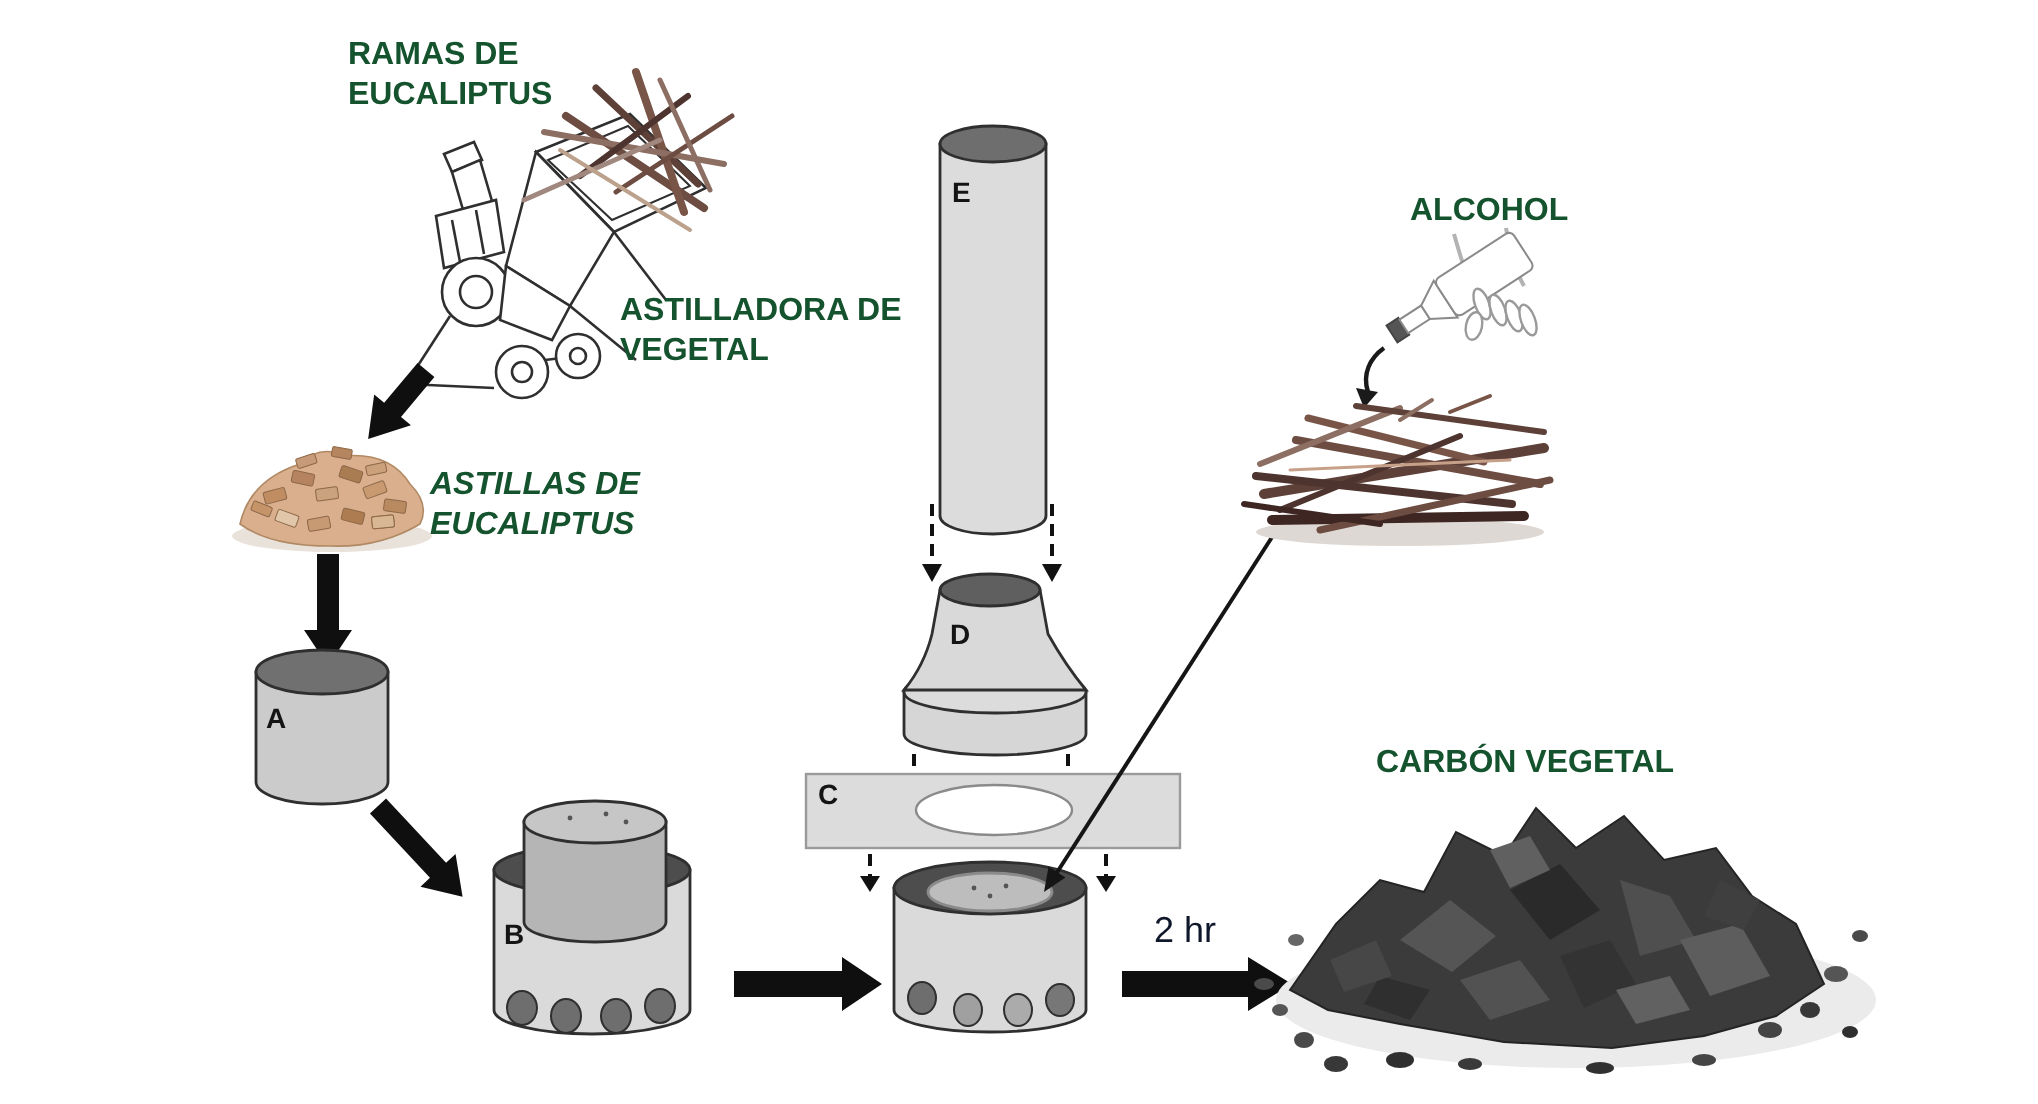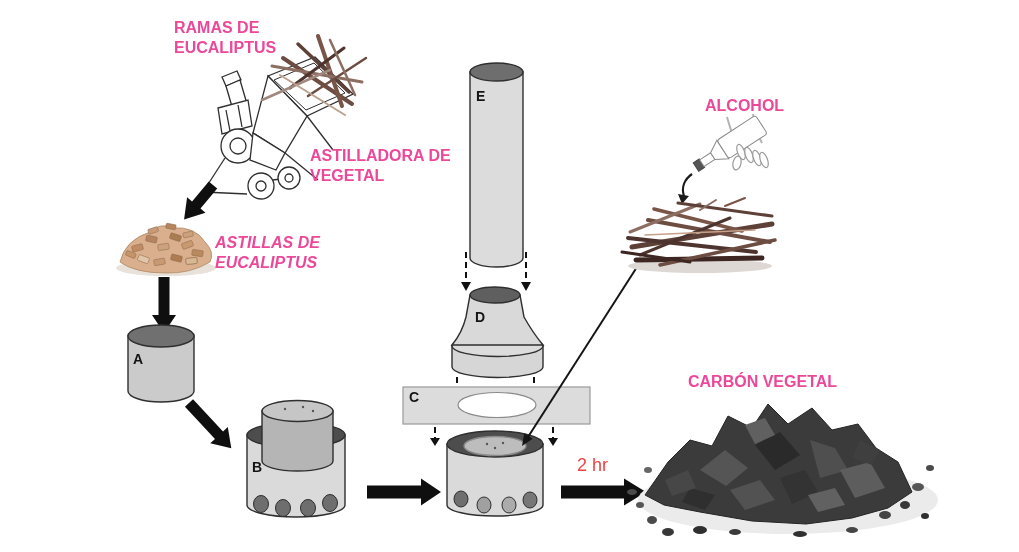--- a/index.html
+++ b/index.html
@@ -2,29 +2,29 @@
 <html><head>
 <meta charset="utf-8">
 <style>
   html,body{margin:0;padding:0;background:#fff;}
   .canvas{
     position:relative;width:1019px;height:552px;background:#ffffff;
     font-family:"Liberation Sans",sans-serif;overflow:hidden;
   }
   .canvas svg.layer{position:absolute;left:0;top:0;width:1019px;height:552px;}
   .lbl{
-    position:absolute;font-weight:bold;color:#ec4899;line-height:1.25;
+    position:absolute;font-weight:bold;color:#14532d;line-height:1.25;
     font-size:16px;letter-spacing:0px;white-space:normal;
   }
   .lbl.nowrap{white-space:nowrap;}
   .letter{
     position:absolute;font-weight:bold;color:#141414;font-size:14px;line-height:1;
   }
   .duration{
-    position:absolute;color:#ef4444;font-size:18px;font-weight:normal;line-height:1;
+    position:absolute;color:#0f172a;font-size:18px;font-weight:normal;line-height:1;
   }
 </style>
 </head>
 <body>
 
 <div class="canvas">
 
   <svg class="layer" viewBox="0 0 1019 552">
 
     <g fill="#ffffff" stroke="#2f2f2f" stroke-width="1.3">

